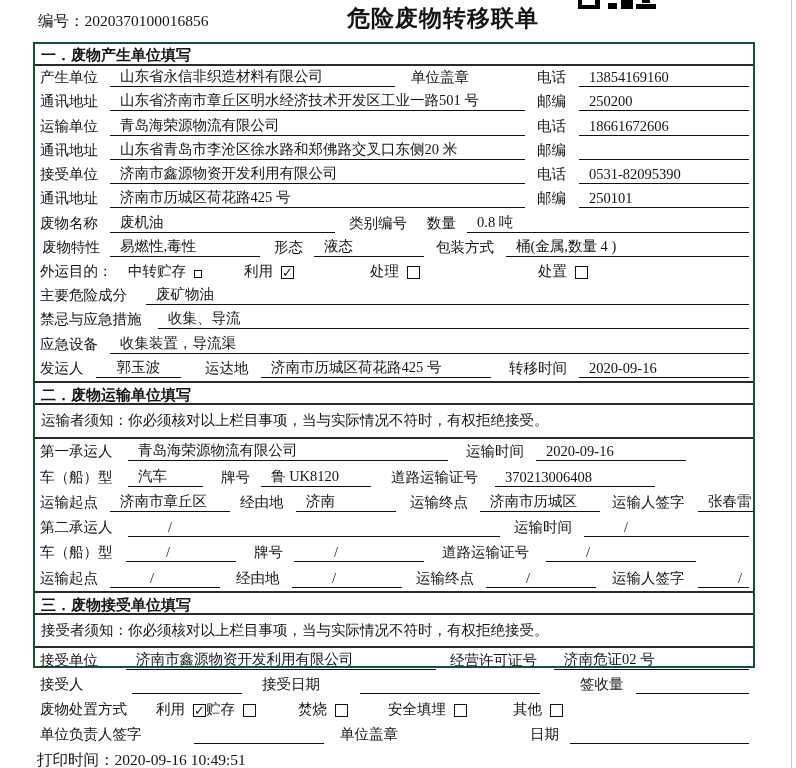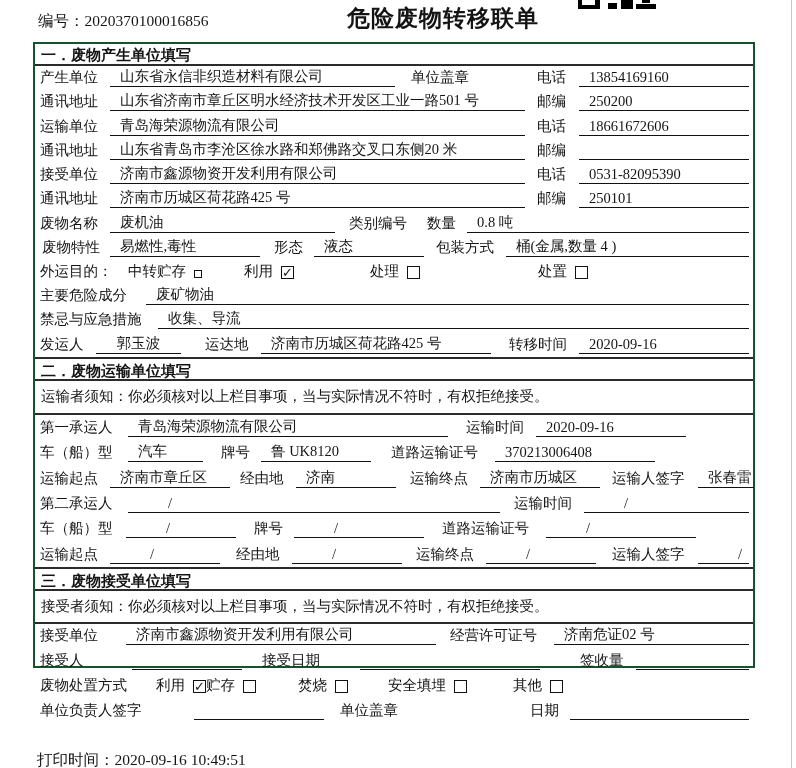--- a/index.html
+++ b/index.html
@@ -174,20 +174,26 @@
               <span class="ftext">废矿物油</span>
             </span>
           </div>
           <div class="frow">
             <span class="flab" style="width: 110px;">禁忌与应急措施</span>
             <span class="fval" style="flex: 1 1 auto; margin-left: 8px;">
               <span class="ftext">收集、导流</span>
             </span>
           </div>
           <div class="frow">
+            <span class="flab" style="width: 62px;">应急设备</span>
+            <span class="fval" style="flex: 1 1 auto; margin-left: 8px;">
+              <span class="ftext">收集装置，导流渠</span>
+            </span>
+          </div>
+          <div class="frow">
             <span class="flab" style="width: 48px;">发运人</span>
             <span class="fval cen" style="width: 85px; margin-left: 8px;">
               <span class="ftext">郭玉波</span>
             </span>
             <span class="flab" style="width: 48px; margin-left: 24px;">运达地</span>
             <span class="fval" style="width: 230px; margin-left: 8px;">
               <span class="ftext">济南市历城区荷花路425 号</span>
             </span>
             <span class="flab" style="width: 62px; margin-left: 18px;">转移时间</span>
             <span class="fval" style="flex: 1 1 auto; margin-left: 8px;">

